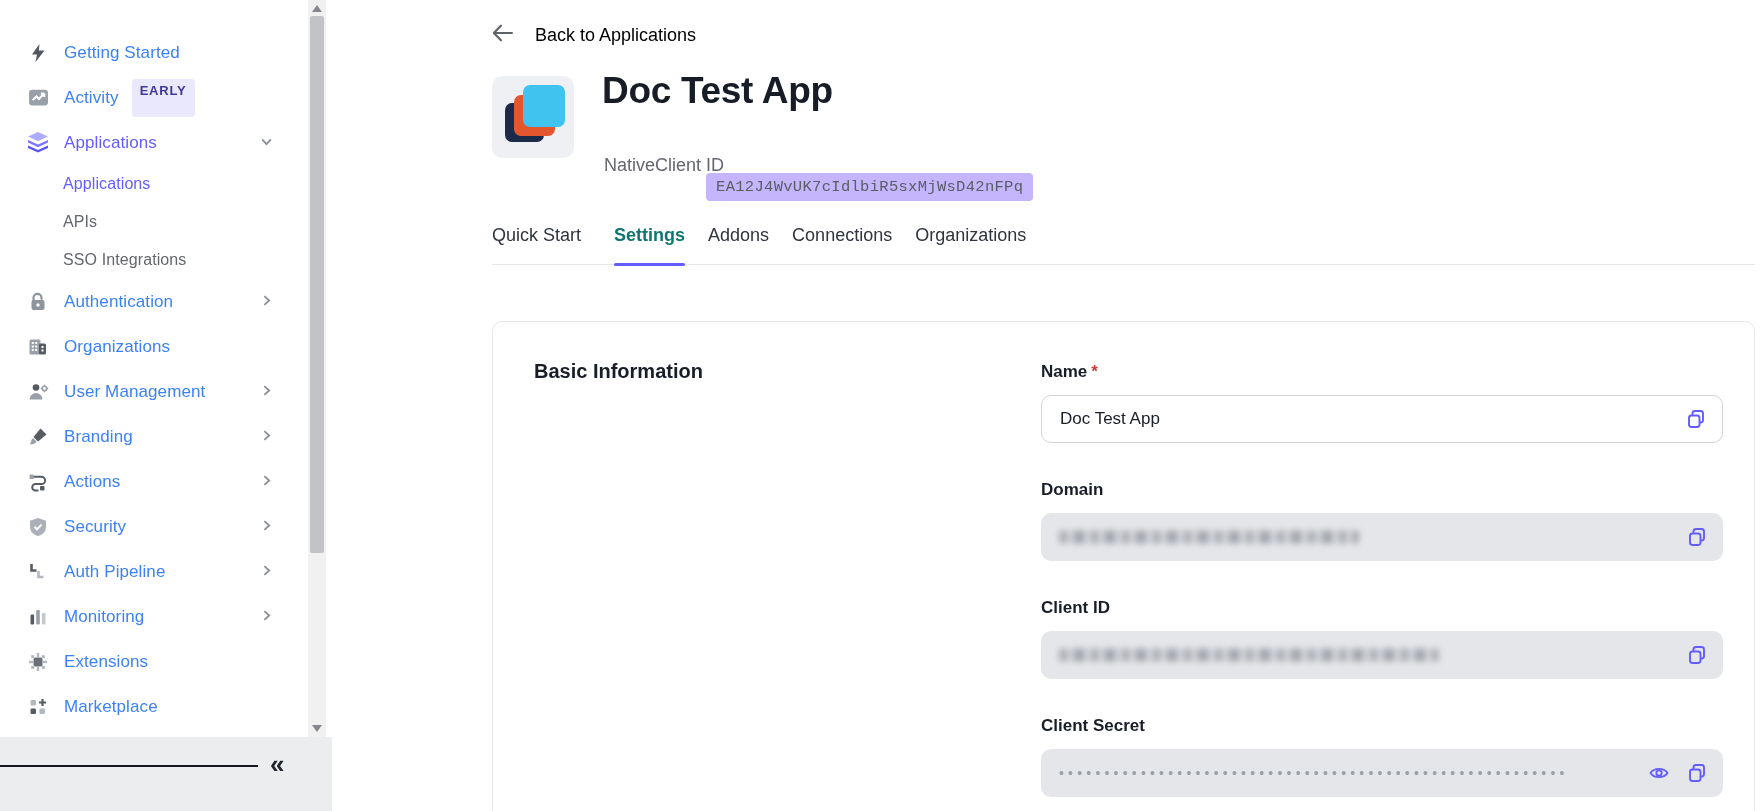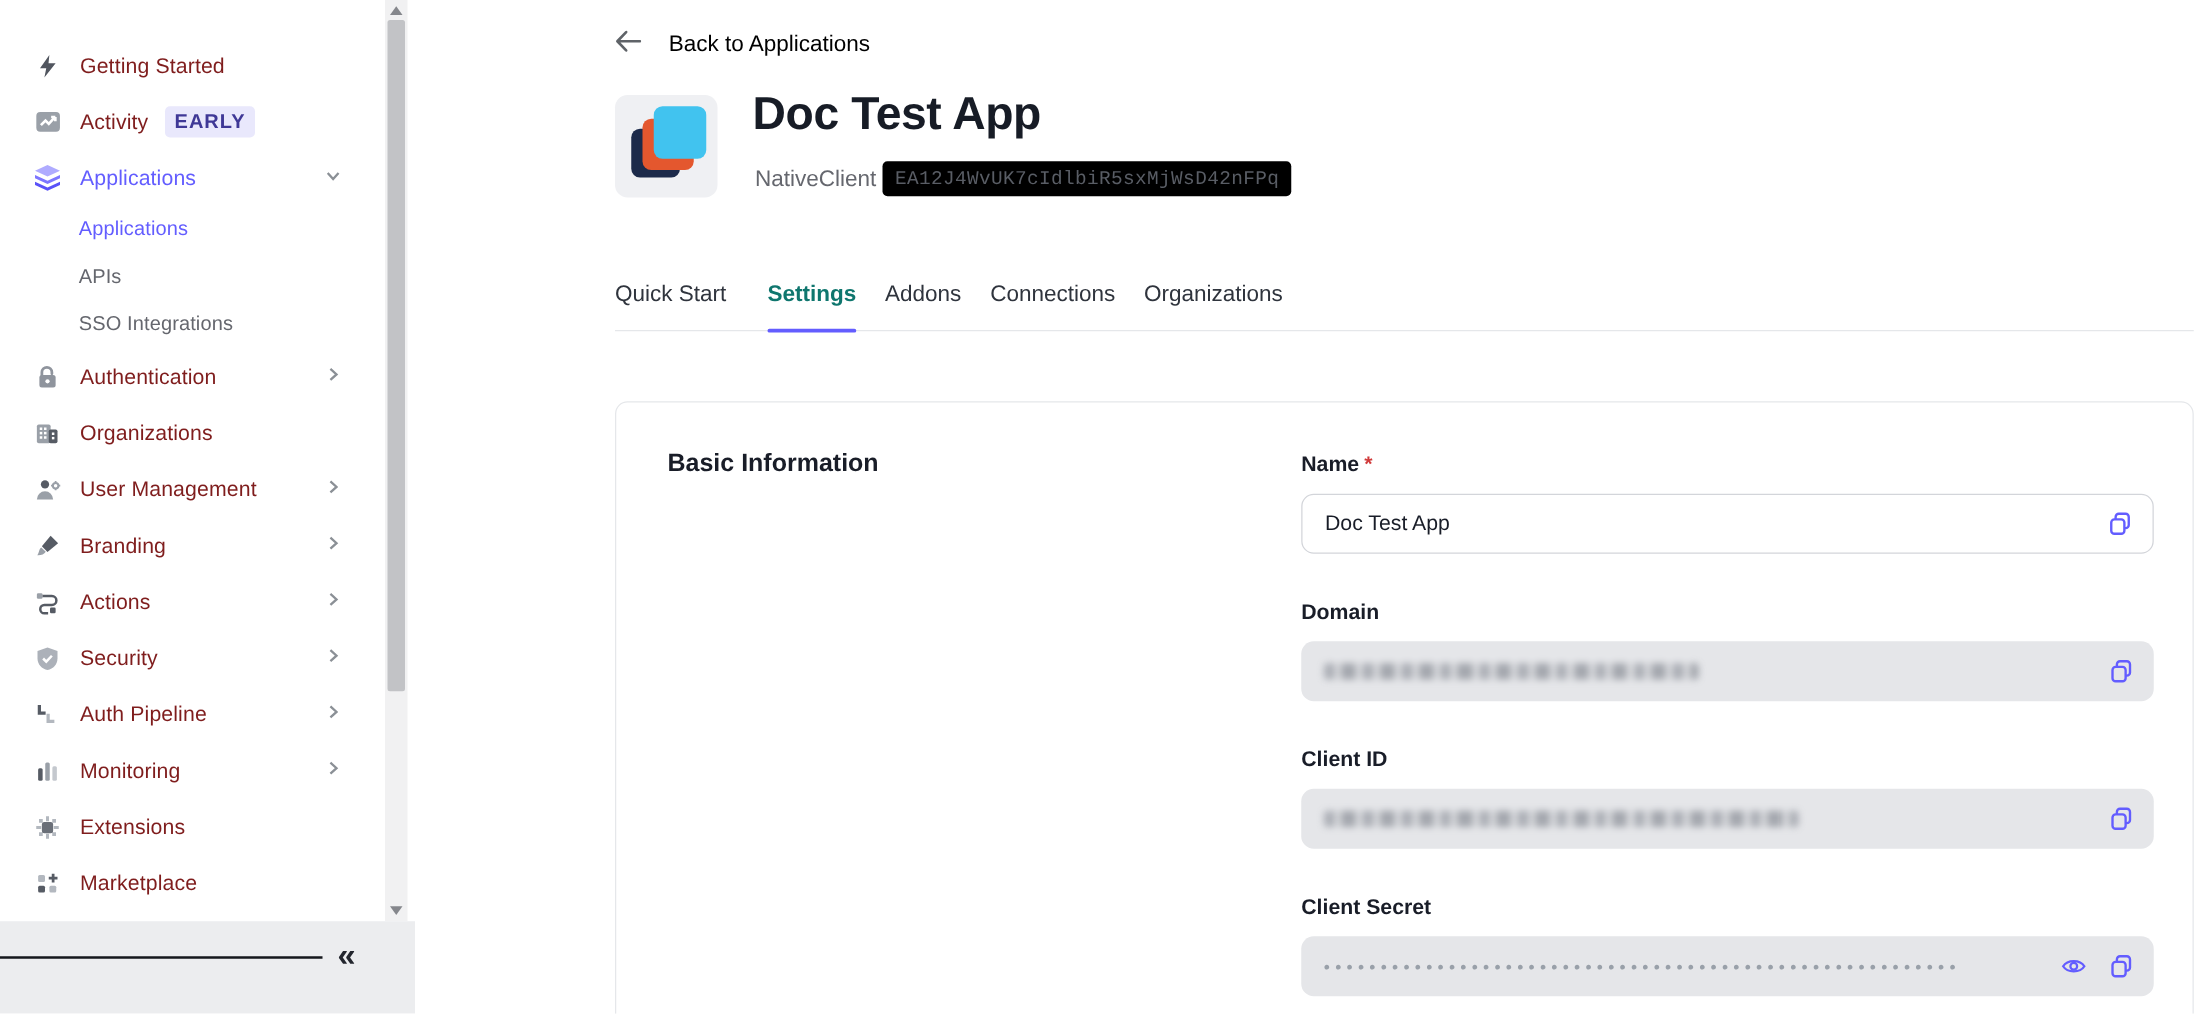--- a/index.html
+++ b/index.html
@@ -5,46 +5,46 @@
   * { margin:0; padding:0; box-sizing:border-box; }
   html,body { background:#fff; }
   body { font-family:"Liberation Sans", sans-serif; color:#1e212a; }
   #page { position:relative; width:1763px; height:811px; overflow:hidden; background:#fff; }
 
   
   #sidebar { position:absolute; left:0; top:0; width:332px; height:811px; background:#fff; }
   #nav { position:absolute; left:0; top:0; width:332px; height:737px; padding-top:30px; overflow:hidden; background:#fff; }
   .nav-row { position:relative; display:flex; align-items:center; height:45px; padding-left:27px; cursor:pointer; }
   .nav-row .ico { width:22px; height:22px; margin-right:15px; display:flex; align-items:center; justify-content:center; flex:0 0 22px; }
-  .nav-row .lbl { font-size:17px; font-weight:500; color:#7f1d1d; letter-spacing:.1px; }
+  .nav-row .lbl { font-size:17px; font-weight:500; color:#3b82f6; letter-spacing:.1px; }
   .nav-row.sub { height:38px; padding-left:63px; }
   .nav-row.sub .lbl { font-size:16px; font-weight:400; color:#65676e; }
   .nav-row.sub.active .lbl { color:#635dff; }
   .nav-row.parent-active .lbl { color:#635dff; }
   .chev { position:absolute; left:260px; top:50%; transform:translateY(-50%); }
-  .early-badge { margin-left:13px; background:#e9e8fc; color:#3f3896; font-size:16px; font-weight:700; letter-spacing:.8px; padding:4px 8px 3px; border-radius:4px; }
+  .early-badge { margin-left:13px; background:#e9e8fc; color:#3f3896; font-size:13px; font-weight:700; letter-spacing:.8px; padding:4px 8px 19px; border-radius:4px; }
 
   
   #sb-scrollbar { position:absolute; left:308px; top:0; width:18px; height:737px; background:#f1f1f2; }
   #sb-thumb { position:absolute; left:2px; top:16px; width:14px; height:537px; background:#c2c3c6; border-radius:2px; }
   .sb-arrow { position:absolute; left:4px; width:0; height:0; border-left:5px solid transparent; border-right:5px solid transparent; }
   #sb-arrow-up { top:5px; border-bottom:7px solid #85878c; }
   #sb-arrow-down { bottom:5px; border-top:7px solid #85878c; }
 
   
   #sb-footer { position:absolute; left:0; top:737px; width:332px; height:74px; background:#ecedef; }
   #sb-footer-line { position:absolute; left:0; top:28px; width:258px; height:2px; background:#14171d; }
   #collapse-btn { position:absolute; left:270px; top:14px; font-size:26px; font-weight:700; color:#23262e; cursor:pointer; line-height:1; }
 
   
   #back-link { position:absolute; left:492px; top:24px; display:flex; align-items:center; gap:22px; color:#000000; font-size:18px; font-weight:500; cursor:pointer; }
   #app-logo { position:absolute; left:492px; top:76px; width:82px; height:82px; background:#eff0f3; border-radius:10px; }
   #app-title { position:absolute; left:602px; top:70px; font-size:37px; font-weight:700; color:#171c26; letter-spacing:-.3px; }
   #app-meta { position:absolute; left:604px; top:129px; display:flex; align-items:center; font-size:18px; color:#65676e; }
-  #client-id-chip { margin-left:-18px; background:#000000; border-radius:4px; padding:5px 10px; font-family:"Liberation Mono","DejaVu Sans Mono",monospace; font-size:15.5px; color:#595d65; letter-spacing:.3px; }
+  #client-id-chip { margin-left:-18px; background:#c4b5fd; border-radius:4px; padding:5px 10px; font-family:"Liberation Mono","DejaVu Sans Mono",monospace; font-size:15.5px; color:#595d65; letter-spacing:.3px;margin-top:44px; }
 
   
   #tabs { position:absolute; left:492px; top:223px; width:1263px; height:42px; display:flex; gap:23px; border-bottom:1px solid #e5e7ea; }
   .tab { position:relative; font-size:18px; color:#2f343d; cursor:pointer; padding-top:2px; }
   .tab.active { color:#0f766e; font-weight:700;margin-left:10px; }
   .tab.active::after { content:""; position:absolute; left:0; right:0; bottom:-2px; height:3px; background:#635dff; border-radius:2px; }
 
   
   #card { position:absolute; left:492px; top:321px; width:1263px; height:540px; background:#fff; border:1px solid #e5e7ea; border-radius:10px; }
   #section-title { position:absolute; left:41px; top:38px; font-size:20px; font-weight:600; color:#191d28; }

